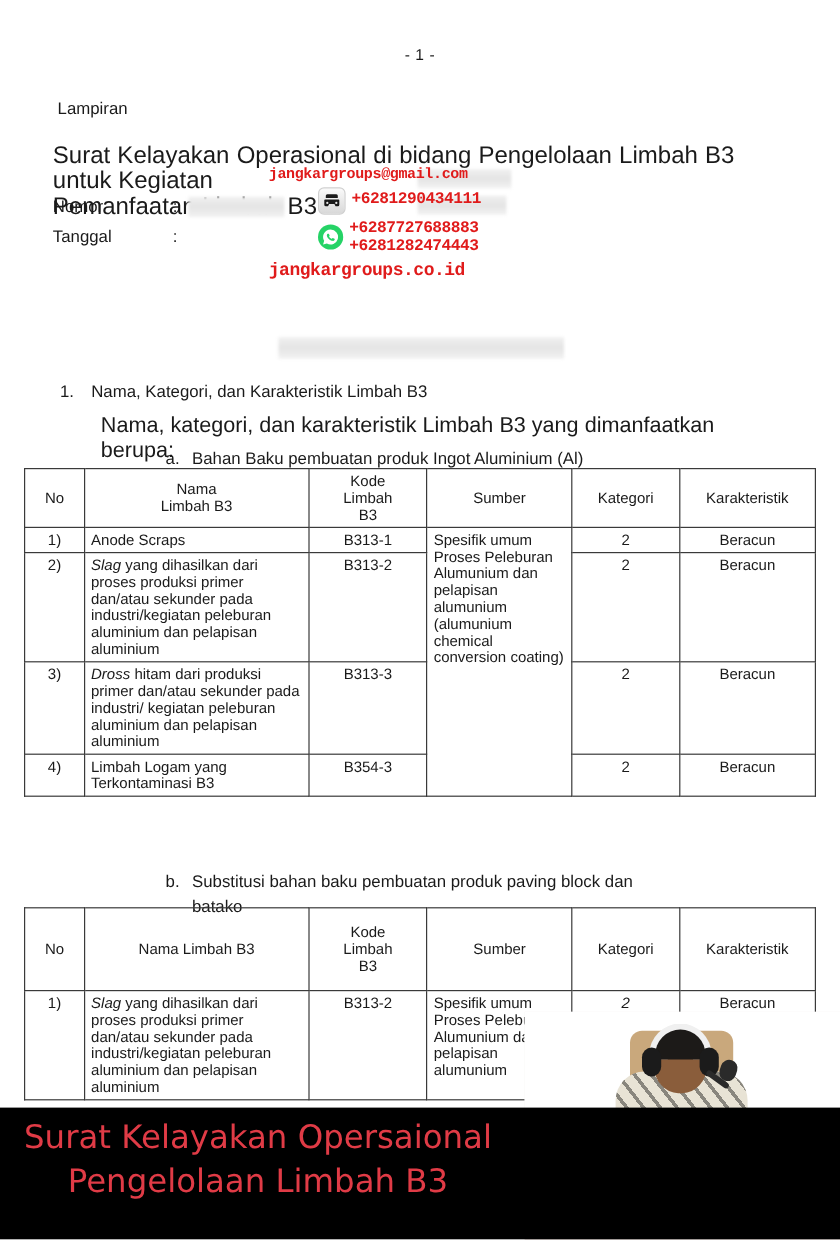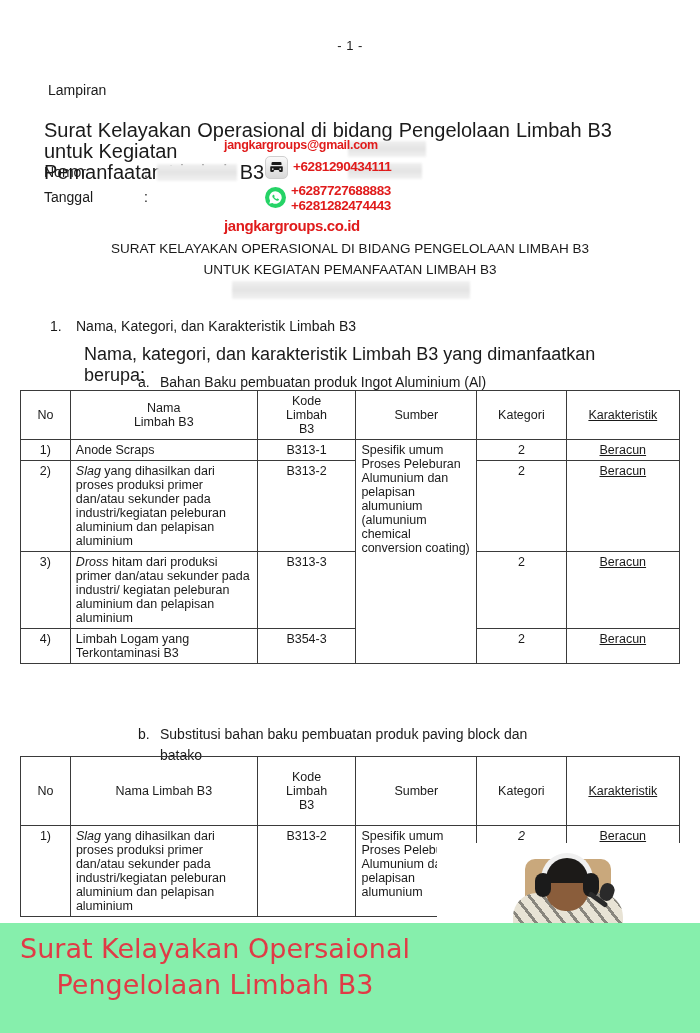--- a/index.html
+++ b/index.html
@@ -38,21 +38,21 @@
     display:inline-block;
   }
   .redact-a{position:absolute;left:157px;top:164px;width:80px;height:17px;}
   .redact-b{position:absolute;left:348px;top:141px;width:78px;height:16px;}
   .redact-c{position:absolute;left:348px;top:163px;width:74px;height:16px;}
   .redact-d{position:absolute;left:232px;top:281px;width:238px;height:18px;}
 
   
   .contact{
     position:absolute;left:224px;top:139px;width:160px;
-    font-family:Liberation Sans, sans-serif;
+    font-family:Liberation Mono, monospace;
     color:#e01b1b;font-weight:bold;line-height:1;
   }
   .contact-email{font-size:12.5px;letter-spacing:-.3px;display:block;}
   .contact-line{display:flex;align-items:center;gap:5px;margin-top:4px;padding-left:41px;}
   .icon-phone{
     width:21px;height:21px;border-radius:5px;
     background:linear-gradient(180deg,#fafafa,#d8d8d8);
     border:1px solid #cfcfcf;
     display:flex;align-items:center;justify-content:center;
     flex:none;
@@ -102,28 +102,28 @@
   }
   table.tbl th{text-align:center;vertical-align:middle;}
   .t1{top:390px;left:20px;width:660px;}
   .t2{top:756px;left:20px;width:660px;}
 
   .c-no{width:40px;text-align:center;margin-left:22px;}
   .c-nama{width:180px;}
   .c-kode{width:90px;text-align:center;}
   .c-sumber{width:112px;text-align:left;}
   .c-kat{width:80px;text-align:center;}
-  .c-kar{width:104px;text-align:center;text-decoration:underline;}
+  .c-kar{width:104px;text-align:center;}
 
   .tall{height:62px;}
   .ital{font-style:italic;}
 
   .banner{
     position:absolute;left:0;bottom:0;width:700px;height:110px;
-    background:#86efac;
+    background:#000000;
   }
   .banner-text{
     position:absolute;left:0;top:8px;width:430px;
     text-align:center;
     color:#e03b46;
     font-size:27px;line-height:36px;
     font-family:"DejaVu Sans", sans-serif;
   }
 
   
@@ -204,24 +204,20 @@
           </svg>
       </span>
       <span class="contact-nums">
         <span class="contact-num">+6287727688883</span>
         <span class="contact-num">+6281282474443</span>
       </span>
     </div>
     <span class="contact-site">jangkargroups.co.id</span>
   </div>
 
-  <div class="doc-title">
-    <div>SURAT KELAYAKAN OPERASIONAL DI BIDANG PENGELOLAAN LIMBAH B3</div>
-    <div>UNTUK KEGIATAN PEMANFAATAN LIMBAH B3</div>
-  </div>
 
   <div class="section-num">
     <span class="n">1.</span><span>Nama, Kategori, dan Karakteristik Limbah B3</span>
   </div>
   <div class="section-lead">Nama, kategori, dan karakteristik Limbah B3 yang dimanfaatkan berupa:</div>
 
   <div class="sublabel sub-a">
     <span class="ltr">a.</span><span>Bahan Baku pembuatan produk Ingot Aluminium (Al)</span>
   </div>
 

